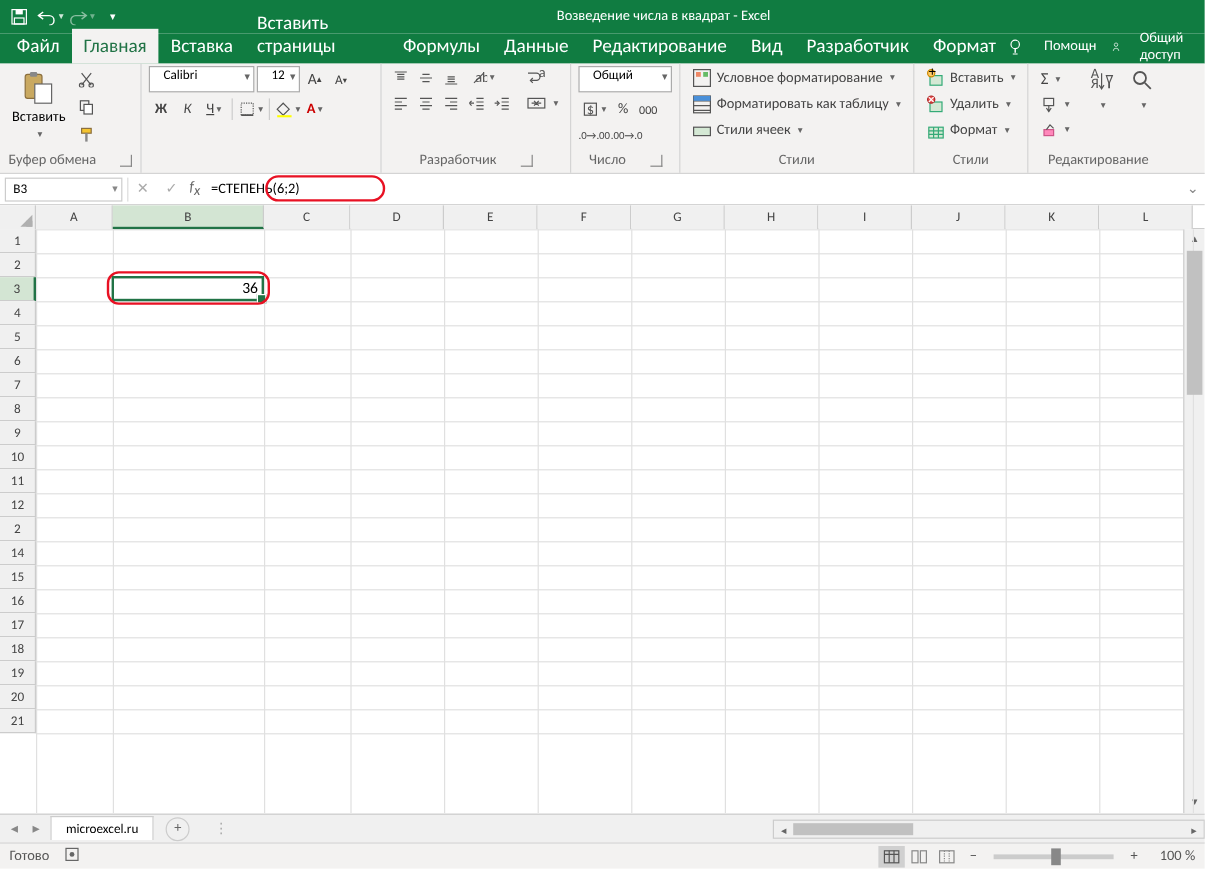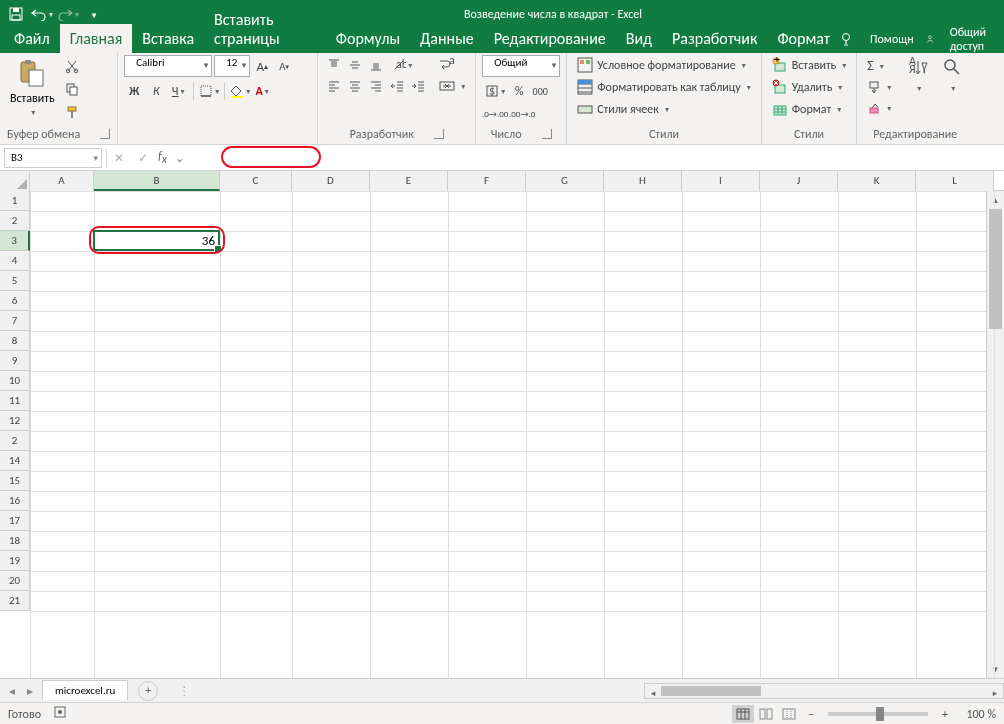--- a/index.html
+++ b/index.html
@@ -461,20 +461,21 @@
       </div>
   </div>
 </div>
 
 <div class="formula-bar" style="position:relative">
   <div class="name-box">B3</div>
   <div style="width:1px;height:20px;background:#ddd"></div>
   <div class="fbar-btn">✕</div>
   <div class="fbar-btn">✓</div>
   <div class="fx-label">f<sub>x</sub></div>
+  <input class="formula-input" value="=СТЕПЕНЬ(6;2)" style="">
   <div class="expand-fb">⌄</div>
   <div class="formula-highlight" style="left:221px;top:1px;width:100px;height:22px"></div>
 </div>
 
 <div class="grid-area">
   <div class="col-headers">
     <div class="select-all"></div>
     <div class="col-h">A</div>
     <div class="col-h col-b">B</div>
     <div class="col-h" style="width:72px">C</div>

